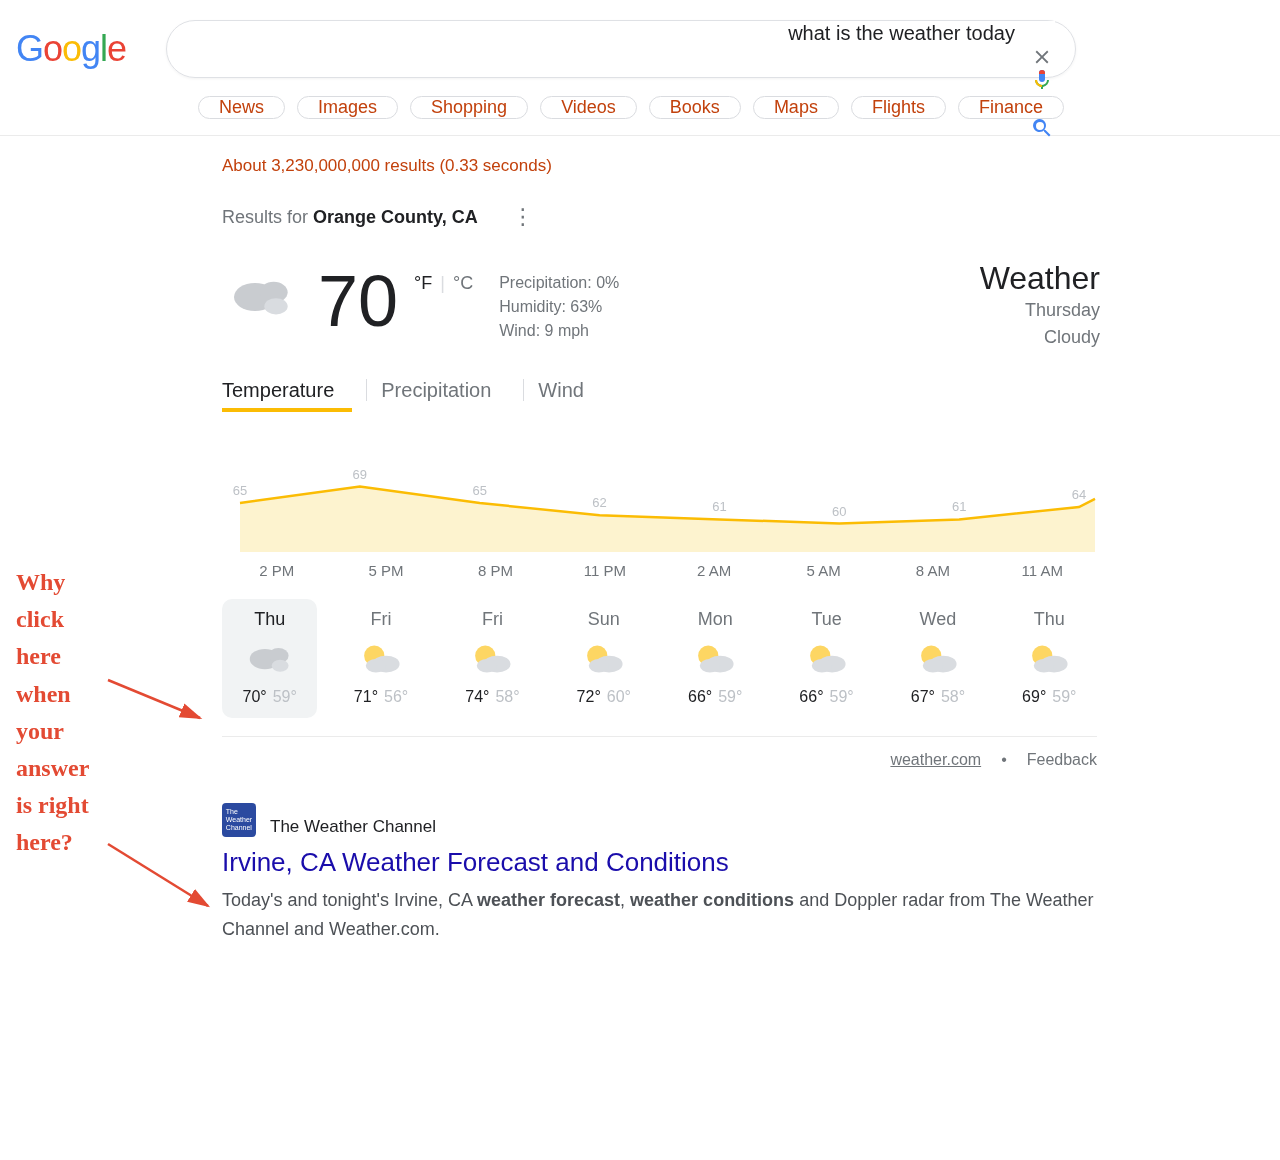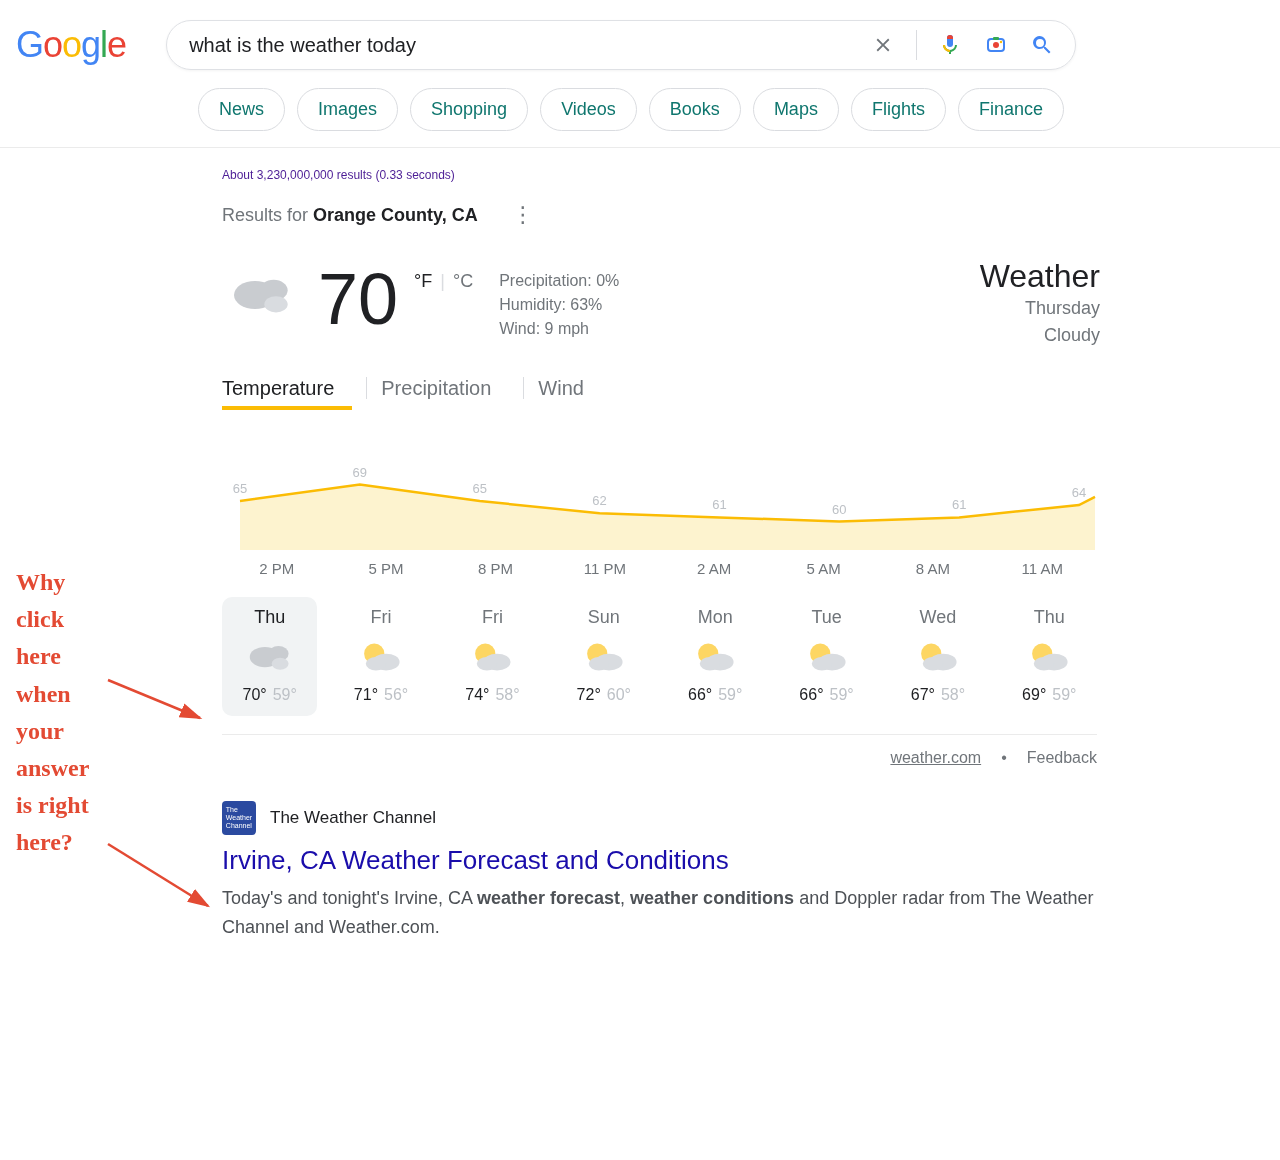--- a/index.html
+++ b/index.html
@@ -24,54 +24,55 @@
     font-family: Arial, sans-serif;
   }
   .logo span:nth-child(1){color:#4285F4;}
   .logo span:nth-child(2){color:#EA4335;}
   .logo span:nth-child(3){color:#FBBC05;}
   .logo span:nth-child(4){color:#4285F4;}
   .logo span:nth-child(5){color:#34A853;}
   .logo span:nth-child(6){color:#EA4335;}
   .search-bar {
     display: flex;
-    align-items: center;
+    align-items: flex-end;
     border: 1px solid #dfe1e5;
     border-radius: 30px;
-    height: 50px;
+    height: 58px;
     width: 910px;
     padding: 0 20px;
     box-shadow: 0 1px 3px rgba(0,0,0,0.05);
+    flex-direction: column;
   }
   .search-bar input {
     flex: 1;
     border: none;
     outline: none;
     font-size: 20px;
     color: #202124;
   }
   .sb-icon { width: 26px; height: 26px; display:flex; align-items:center; justify-content:center; margin-left: 20px; cursor:pointer; }
   .sb-divider { width:1px; height:30px; background:#dadce0; margin-left:20px; }
   .tabs-row {
     display: flex;
     gap: 12px;
     padding: 18px 0 16px 198px;
     border-bottom: 1px solid #ebebeb;
   }
   .tab-pill {
     border: 1px solid #dadce0;
     border-radius: 22px;
-    padding: 10px 20px;
+    padding: 0 20px;
     font-size: 18px;
-    color: #0f766e;
+    color: #c2410c;
     cursor: pointer;
     background: #fff;
   }
   .content { padding-left: 222px; padding-right: 180px; padding-top: 20px; }
-  .result-stats { color:#4c1d95; font-size:12px; margin-bottom: 20px;}
+  .result-stats { color:#c2410c; font-size:17px; margin-bottom: 28px;}
   .location-row { display:flex; align-items:center; gap: 16px; margin-bottom: 30px;}
   .location-text { color:#70757a; font-size:18px;}
   .location-text b { color:#202124; font-weight:700;}
   .precise-btn {
     display:flex; align-items:center; gap:8px;
     border:1px solid #dadce0; border-radius:22px;
     padding: 8px 18px; font-size:18px; color:#1a73e8; cursor:pointer;
   }
   .three-dots { color:#70757a; font-size:22px; margin-left: 18px; cursor:pointer;}
   .weather-top { display:flex; align-items:center; justify-content:space-between; }
@@ -98,21 +99,21 @@
   .day-card.selected { background:#f1f3f4;}
   .day-name { font-size:18px; color:#70757a; margin-bottom:8px;}
   .day-card.selected .day-name { color:#202124;}
   .day-icon { height:42px; display:flex; align-items:center; justify-content:center; margin-bottom:8px;}
   .day-temps { font-size:16px;}
   .day-hi { color:#202124;}
   .day-lo { color:#bdc1c6; margin-left:6px;}
   .footer-row { display:flex; justify-content:flex-end; align-items:center; width:875px; margin-top:18px; border-top:1px solid #ebebeb; padding-top:14px; gap:20px; font-size:16px; color:#70757a;}
   .footer-row a { color:#70757a; text-decoration:underline;}
   .result-card { margin-top:34px; width:875px;}
-  .result-head { display:flex; gap:14px; align-items:center;}
+  .result-head { display:flex; gap:14px; align-items:flex-end;}
   .favicon { width:34px; height:34px; background:#2b4aa0; border-radius:4px; color:#fff; font-size:7px; display:flex; align-items:center; justify-content:center; text-align:left; padding:3px; line-height:1.1;}
   .result-src-name { font-size:17px; color:#202124;}
   .result-url { font-size:15px; color:#4d5156; margin-top:2px;}
   .result-title { font-size:26px; color:#1a0dab; margin-top:10px; cursor:pointer;}
   .result-desc { font-size:18px; color:#4d5156; margin-top:8px; line-height:1.6;}
   .result-desc b { color:#4d5156; font-weight:700;}
   
   .annotation { position:absolute; left:16px; top:564px; color:#e34a33; font-size:24px; font-weight:600; line-height:1.55; font-family: Georgia, serif;}
   .arrow { position:absolute; pointer-events:none; }
 </style>

